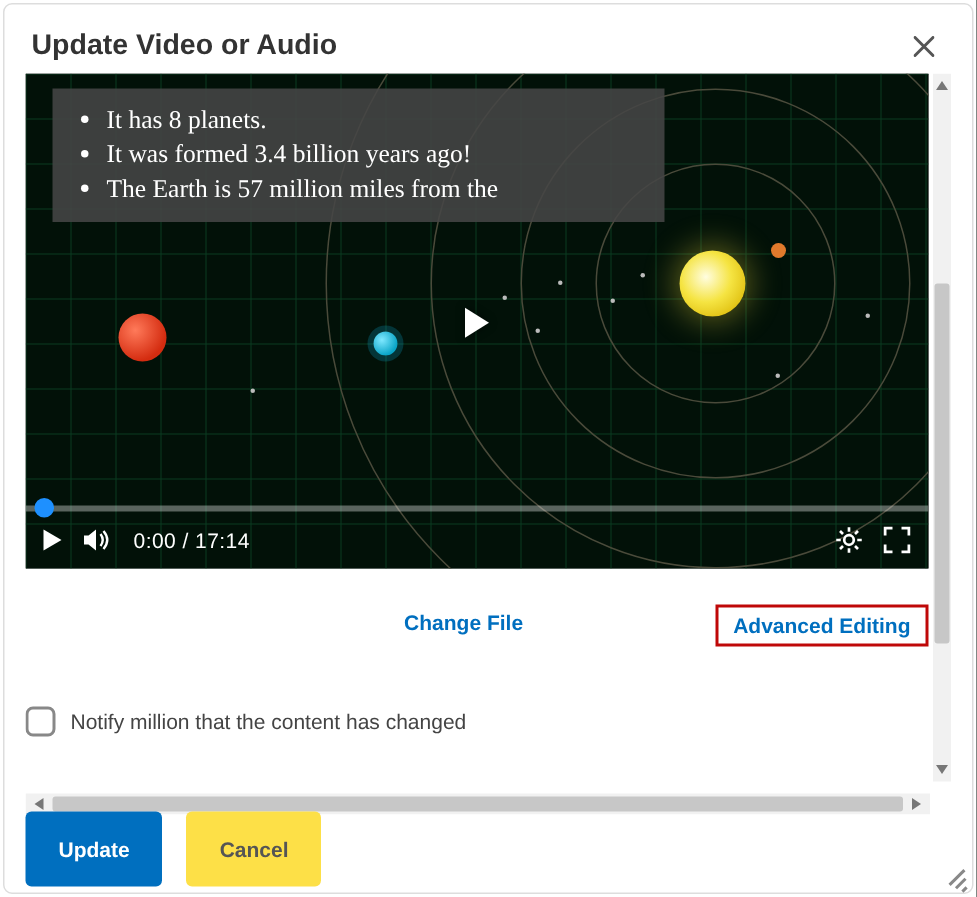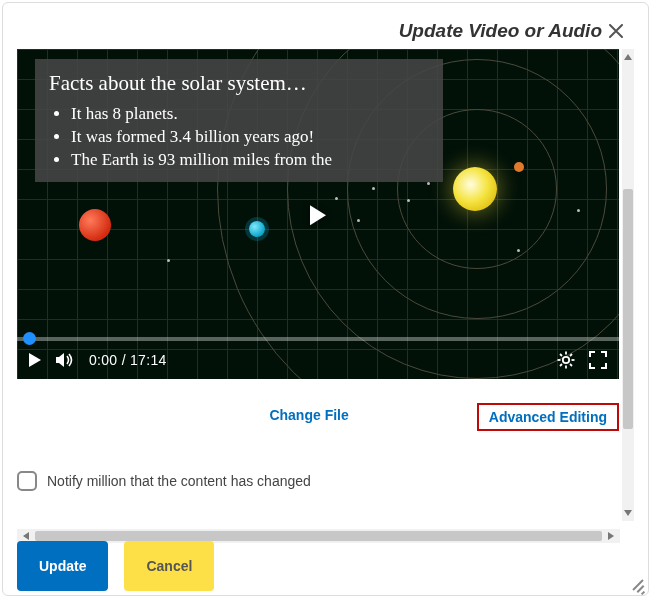--- a/index.html
+++ b/index.html
@@ -16,24 +16,23 @@
     border: 1px solid #ddd;
     border-radius: 6px;
     width: 647px;
     height: 594px;
     margin: 2px;
     position: relative;
     background: #fff;
   }
   .header {
     display: flex;
-    justify-content: flex-end;
+    justify-content: space-between;
     align-items: center;
     padding: 14px 18px 10px 18px;
-    font-style: italic;
   }
   .title {
     font-size: 19px;
     font-weight: 700;
     color: #333;
   }
   .close-btn {
     font-size: 20px;
     color: #555;
     width: 28px;
@@ -282,25 +281,24 @@
       <div class="p-tiny s1"></div>
         <div class="p-tiny s2"></div>
       <div class="p-tiny s3"></div>
         <div class="p-tiny s4"></div>
       <div class="p-tiny s5"></div>
         <div class="p-tiny s6"></div>
       <div class="p-tiny s7"></div>
         <div class="p-tiny s8"></div>
 
       <div class="caption-box">
-        <div class="caption-title">Facts about the solar system…</div>
         <ul class="caption-list">
           <li>It has 8 planets.</li>
           <li>It was formed 3.4 billion years ago!</li>
-          <li>The Earth is 93 million miles from the</li>
+          <li>The Earth is 57 million miles from the</li>
         </ul>
       </div>
 
       <div class="center-play"></div>
 
       <div class="seek-track"></div>
       <div class="seek-thumb"></div>
 
       <div class="controls">
         <div class="play-icon"></div>

